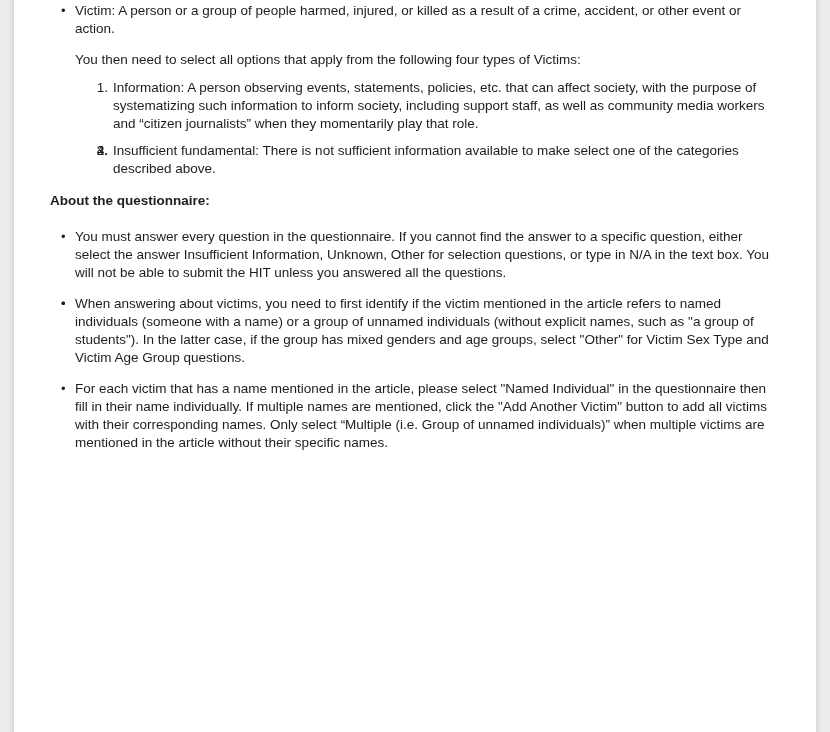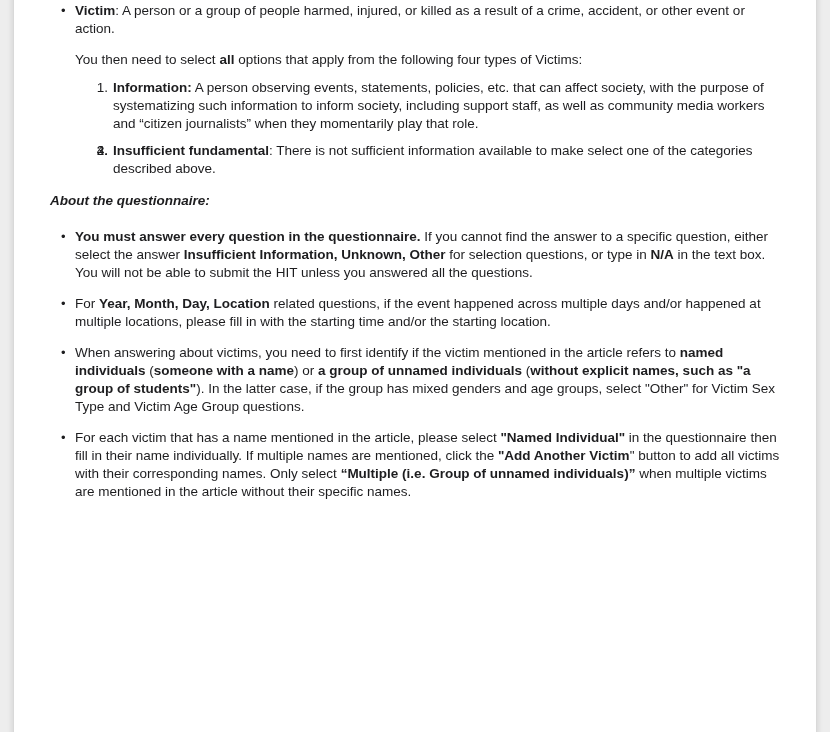--- a/index.html
+++ b/index.html
@@ -28,23 +28,23 @@
   .content {
     position: absolute;
     top: 12px;
     left: 36px;
     right: 36px;
     padding-top: 1px;
     color: #1d1d1f;
     font-size: 13.5px;
     line-height: 18px;
   }
-  .b { font-weight: bold; }
+  .b { font-weight: normal; }
   .para { margin: 0 0 13px 0; }
-  .heading { font-weight: bold; margin: 0 0 18px 0; font-style: italic; }
+  .heading { font-weight: bold; margin: 0 0 18px 0; }
   .sub-para { margin: 0 0 10px 25px; }
   .bullet-item {
     position: relative;
     padding-left: 25px;
     margin: 0 0 13px 0;
   }
   .bullet-item .marker {
     position: absolute;
     left: 11px;
     top: 0;
@@ -114,21 +114,20 @@
 
       <p class="heading">About the questionnaire:</p>
 
       <div>
         <div class="bullet-item">
           <span class="marker">•</span>
           <span><span class="b">You must answer every question in the questionnaire.</span><span> If you cannot find the answer to a specific question, either select the answer </span><span class="b">Insufficient Information, Unknown, Other</span><span> for selection questions, or type in </span><span class="b">N/A</span><span> in the text box. You will not be able to submit the HIT unless you answered all the questions.</span></span>
         </div>
         <div class="bullet-item">
           <span class="marker">•</span>
-          <span><span>For </span><span class="b">Year, Month, Day, Location</span><span> related questions, if the event happened across multiple days and/or happened at multiple locations, please fill in with the starting time and/or the starting location.</span></span>
         </div>
         <div class="bullet-item">
           <span class="marker">•</span>
           <span><span>When answering about victims, you need to first identify if the victim mentioned in the article refers to </span><span class="b">named individuals</span><span> (</span><span class="b">someone with a name</span><span>) or </span><span class="b">a group of unnamed individuals</span><span> (</span><span class="b">without explicit names, such as "a group of students"</span><span>). In the latter case, if the group has mixed genders and age groups, select "Other" for Victim Sex Type and Victim Age Group questions.</span></span>
         </div>
         <div class="bullet-item">
           <span class="marker">•</span>
           <span><span>For each victim that has a name mentioned in the article, please select </span><span class="b">"Named Individual"</span><span> in the questionnaire then fill in their name individually. If multiple names are mentioned, click the </span><span class="b">"Add Another Victim</span><span>" button to add all victims with their corresponding names. Only select </span><span class="b">“Multiple (i.e. Group of unnamed individuals)”</span><span> when multiple victims are mentioned in the article without their specific names.</span></span>
         </div>
       </div>

